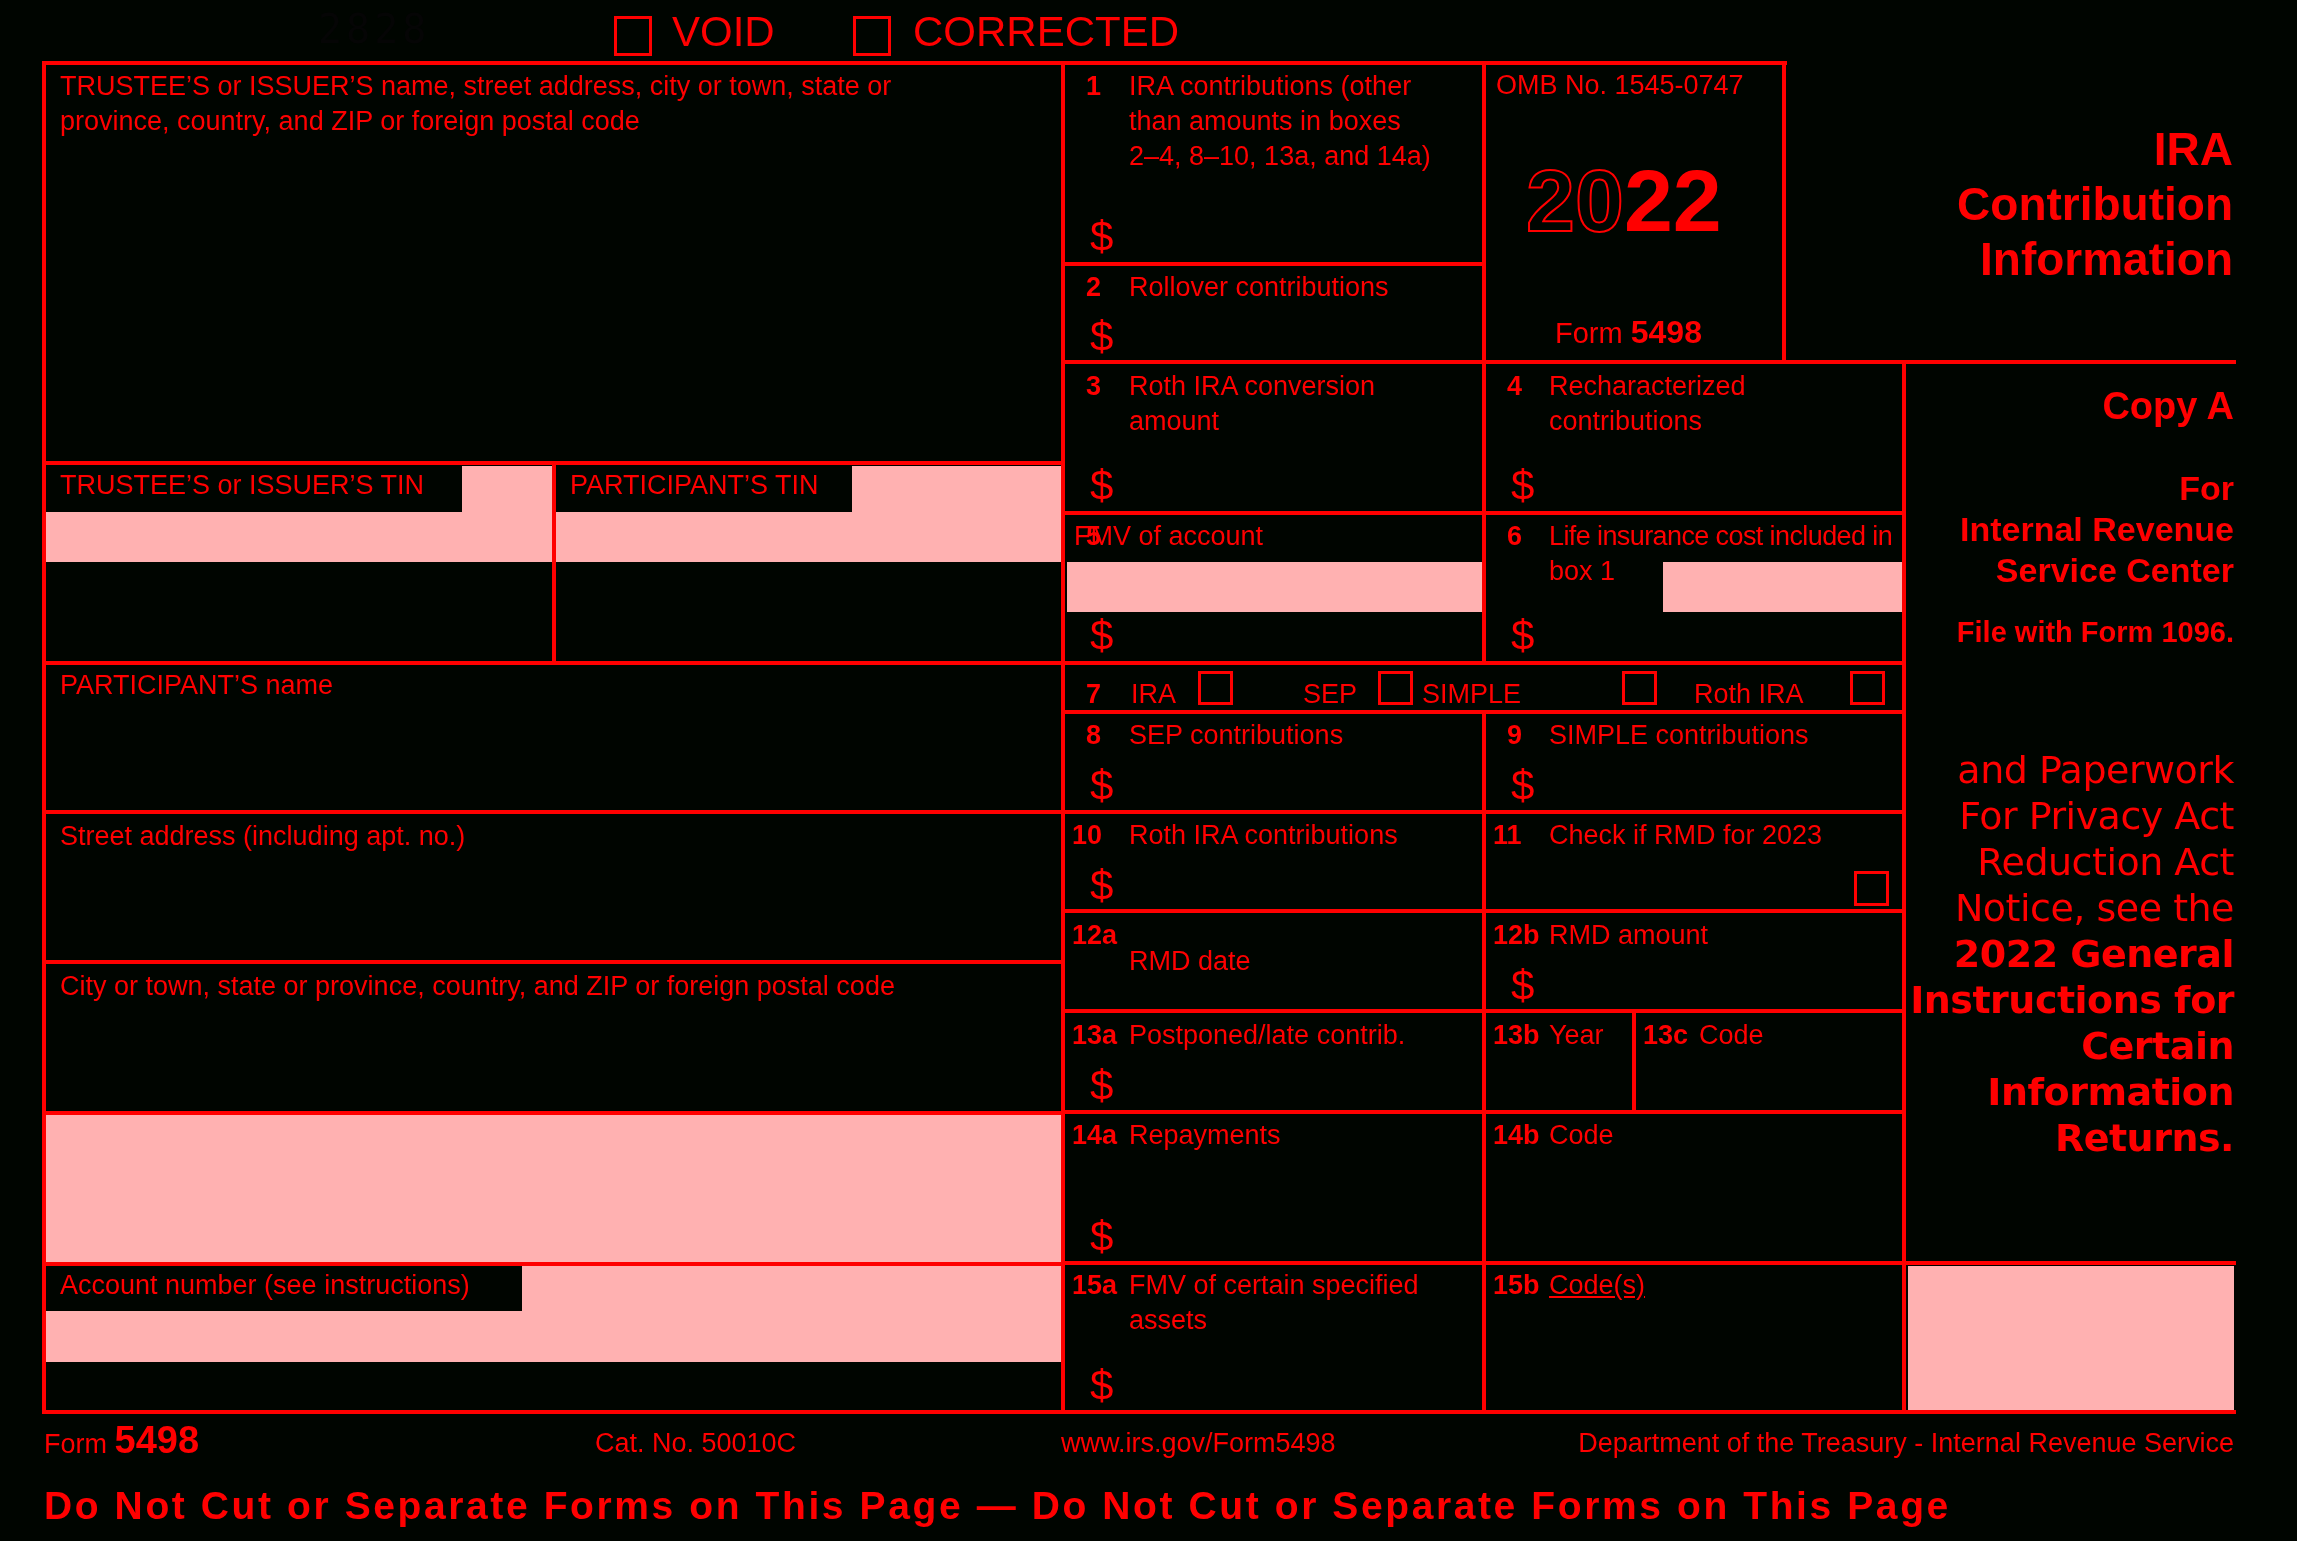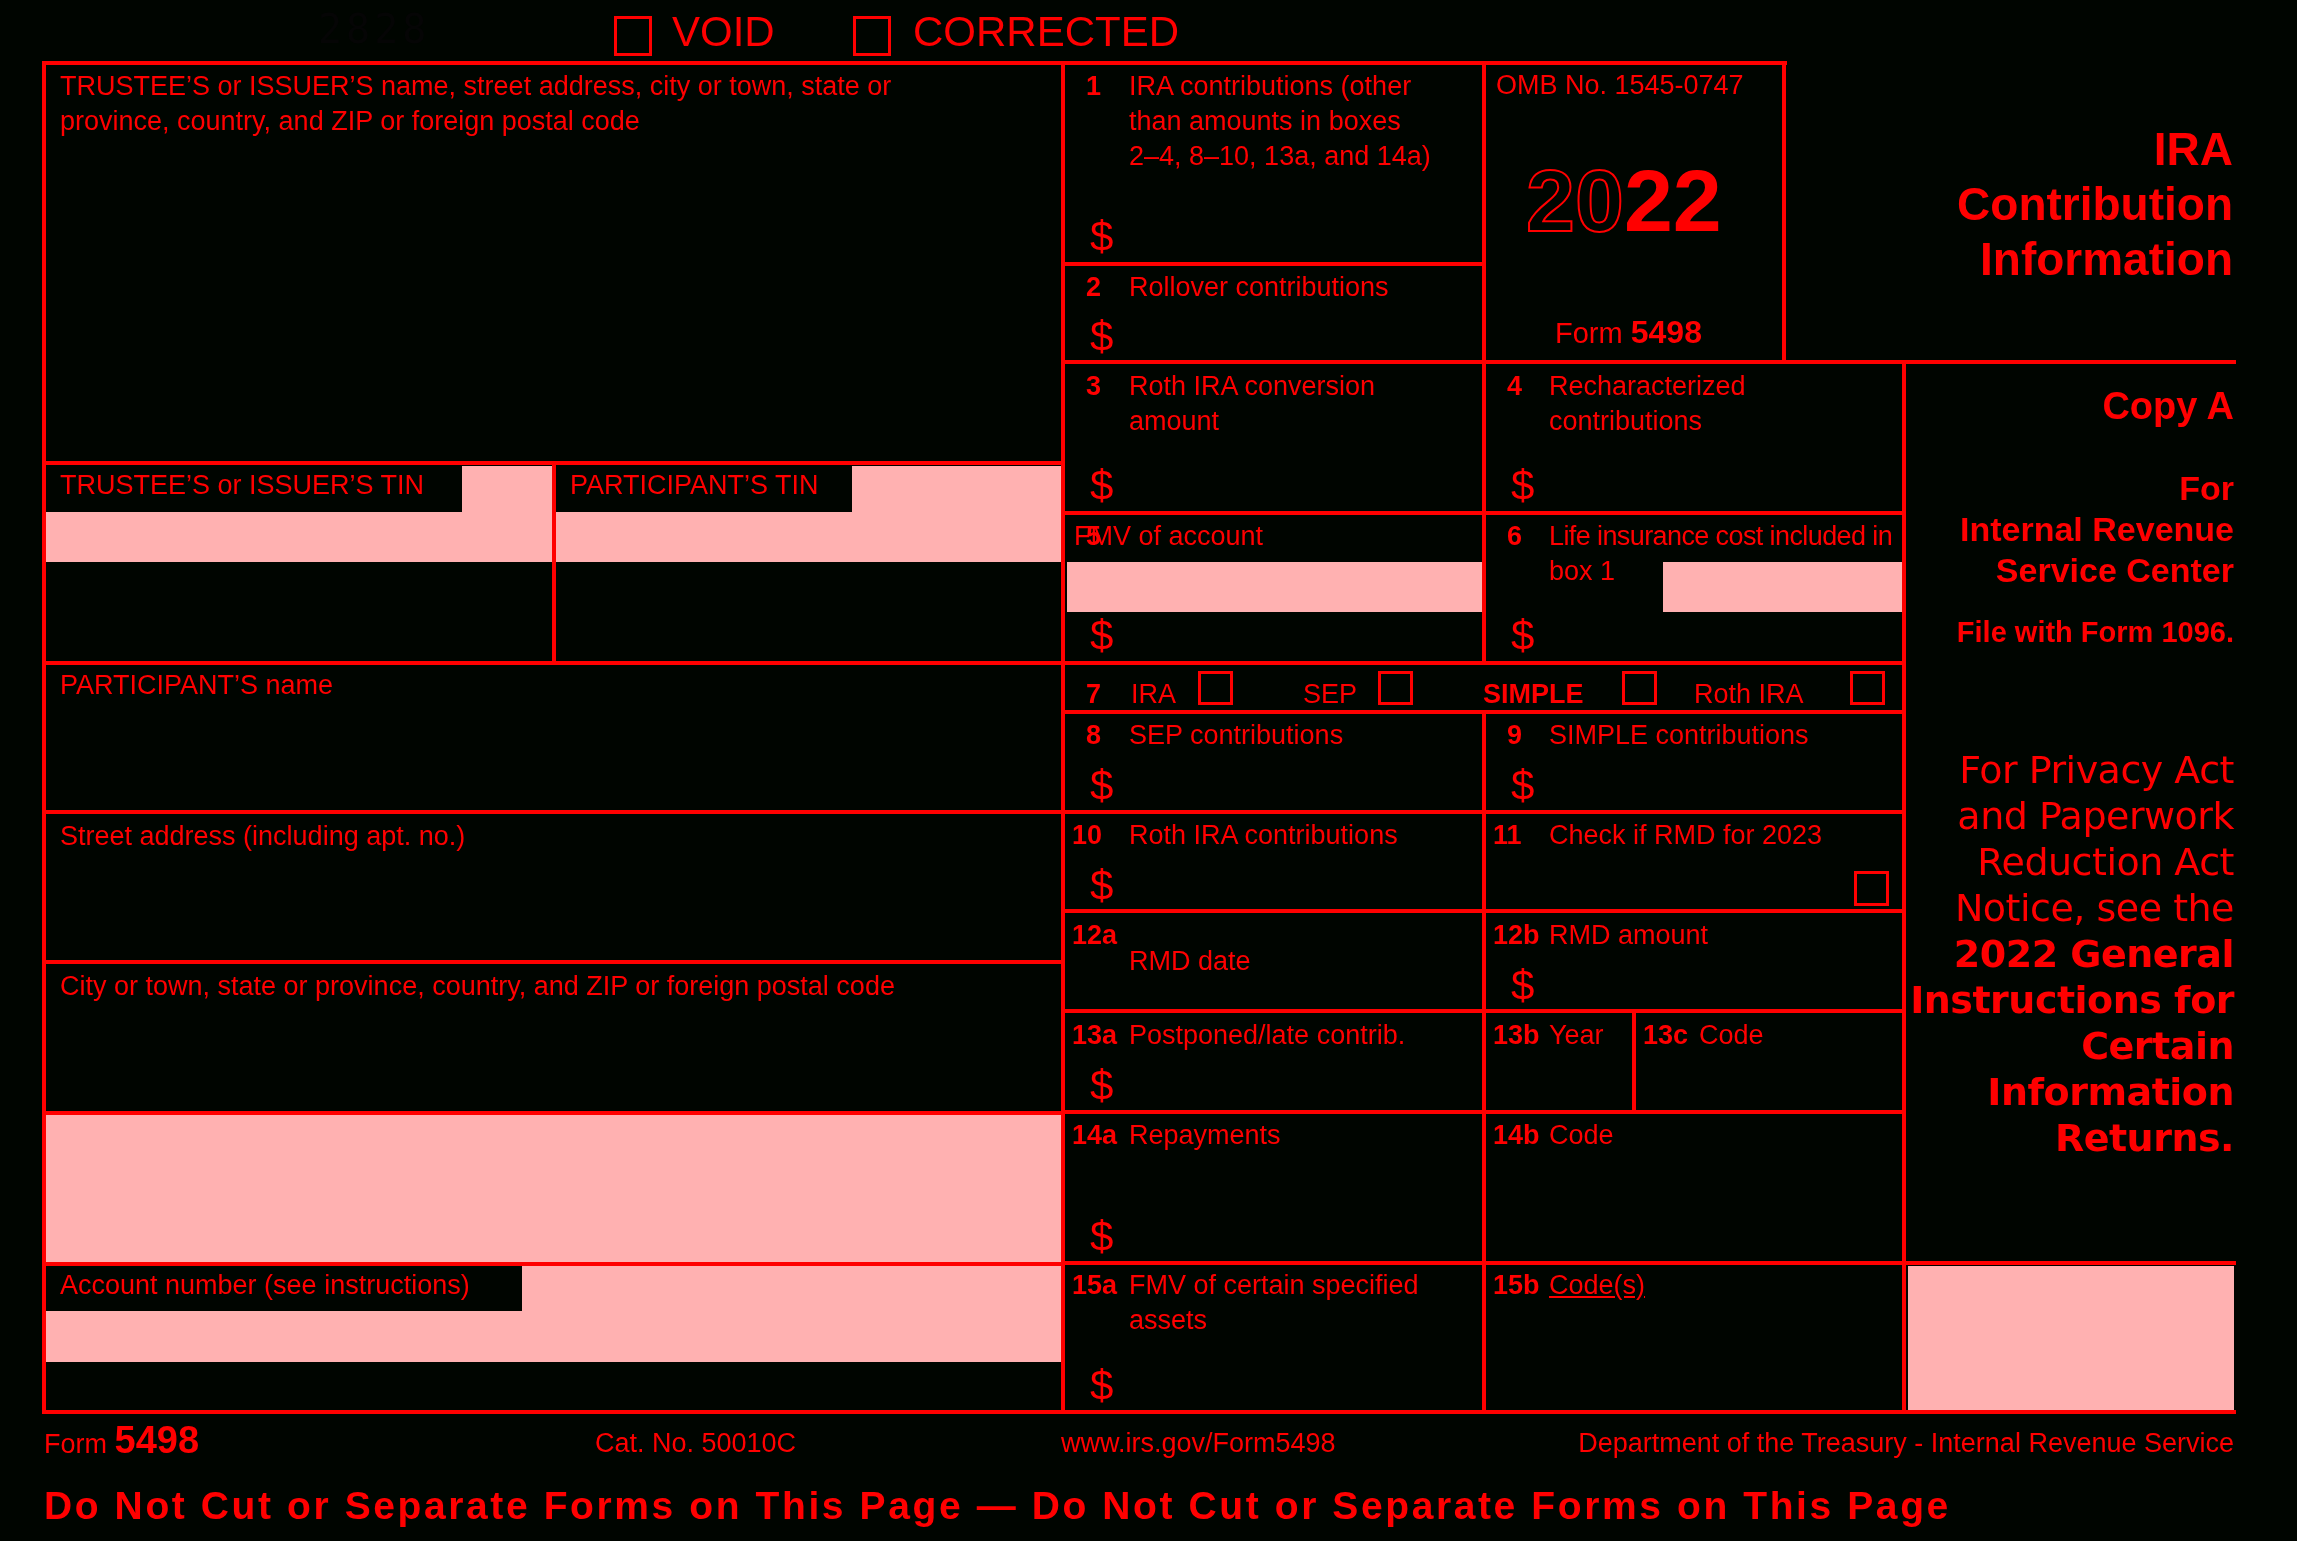--- a/index.html
+++ b/index.html
@@ -131,22 +131,22 @@
 
 <div class="abs right bold" style="right:63px; top:384px; font-size:38px; line-height:44px;">Copy A</div>
 <div class="abs right bold" style="right:63px; top:468px; font-size:34px; line-height:41px;">
   <div>For</div>
   <div>Internal Revenue</div>
   <div>Service Center</div>
 </div>
 <div class="abs right bold" style="right:63px; top:614px; font-size:29px; line-height:36px;">File with Form 1096.</div>
 
 <div class="abs right" style="right:63px; top:747px; font-size:38px; line-height:46px; font-family:'DejaVu Sans', sans-serif; letter-spacing:-0.5px;">
+  <div>and Paperwork</div>
   <div>For Privacy Act</div>
-  <div>and Paperwork</div>
   <div>Reduction Act</div>
   <div>Notice, see the</div>
   <div class="bold">2022 General</div>
   <div class="bold">Instructions for</div>
   <div class="bold">Certain</div>
   <div class="bold">Information</div>
   <div class="bold">Returns.</div>
 </div>
 
 <div class="num" style="left:1086px; top:519px;">5</div>
@@ -158,21 +158,21 @@
 <div class="lbl" style="left:1549px; top:519px; letter-spacing:-0.6px;">Life insurance cost included in</div>
 <div class="lbl" style="left:1549px; top:554px;">box 1</div>
 <div class="dollar" style="left:1511px; top:615px;">$</div>
 <div class="abs" style="left:1540px; top:614px; width:360px; height:46px;"></div>
 
 <div class="num" style="left:1086px; top:677px;">7</div>
 <div class="lbl" style="left:1131px; top:677px;">IRA</div>
 <div class="cb" style="left:1198px; top:671px; width:35px; height:34px;"></div>
 <div class="lbl" style="left:1303px; top:677px;">SEP</div>
 <div class="cb" style="left:1378px; top:671px; width:35px; height:34px;"></div>
-<div class="lbl" style="left:1483px; top:677px;font-weight:bold;">SIMPLE</div>
+<div class="lbl" style="left:1422px; top:677px;">SIMPLE</div>
 <div class="cb" style="left:1622px; top:671px; width:35px; height:34px;"></div>
 <div class="lbl" style="left:1694px; top:677px;">Roth IRA</div>
 <div class="cb" style="left:1850px; top:671px; width:35px; height:34px;"></div>
 
 <div class="num" style="left:1086px; top:718px;">8</div>
 <div class="lbl" style="left:1129px; top:718px;">SEP contributions</div>
 <div class="dollar" style="left:1090px; top:765px;">$</div>
 <div class="abs" style="left:1120px; top:755px; width:360px; height:54px;"></div>
 
 <div class="num" style="left:1507px; top:718px;">9</div>

